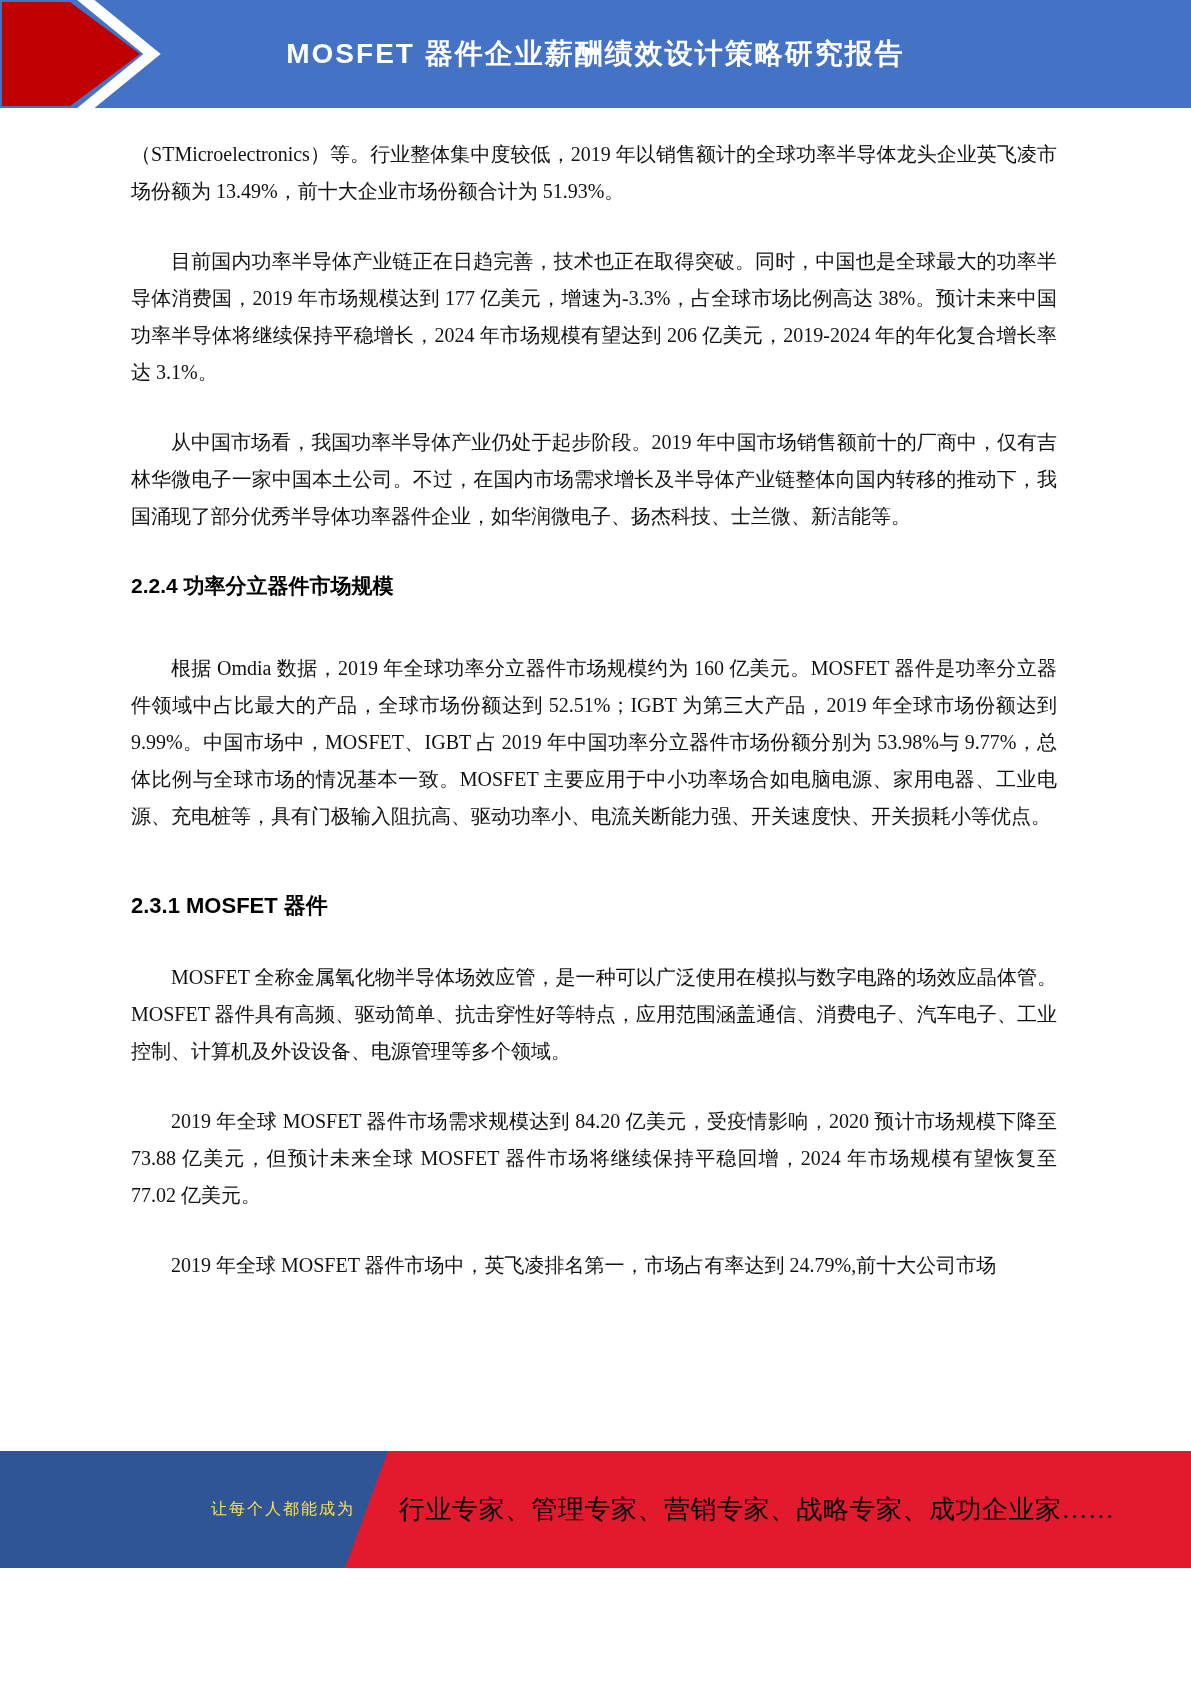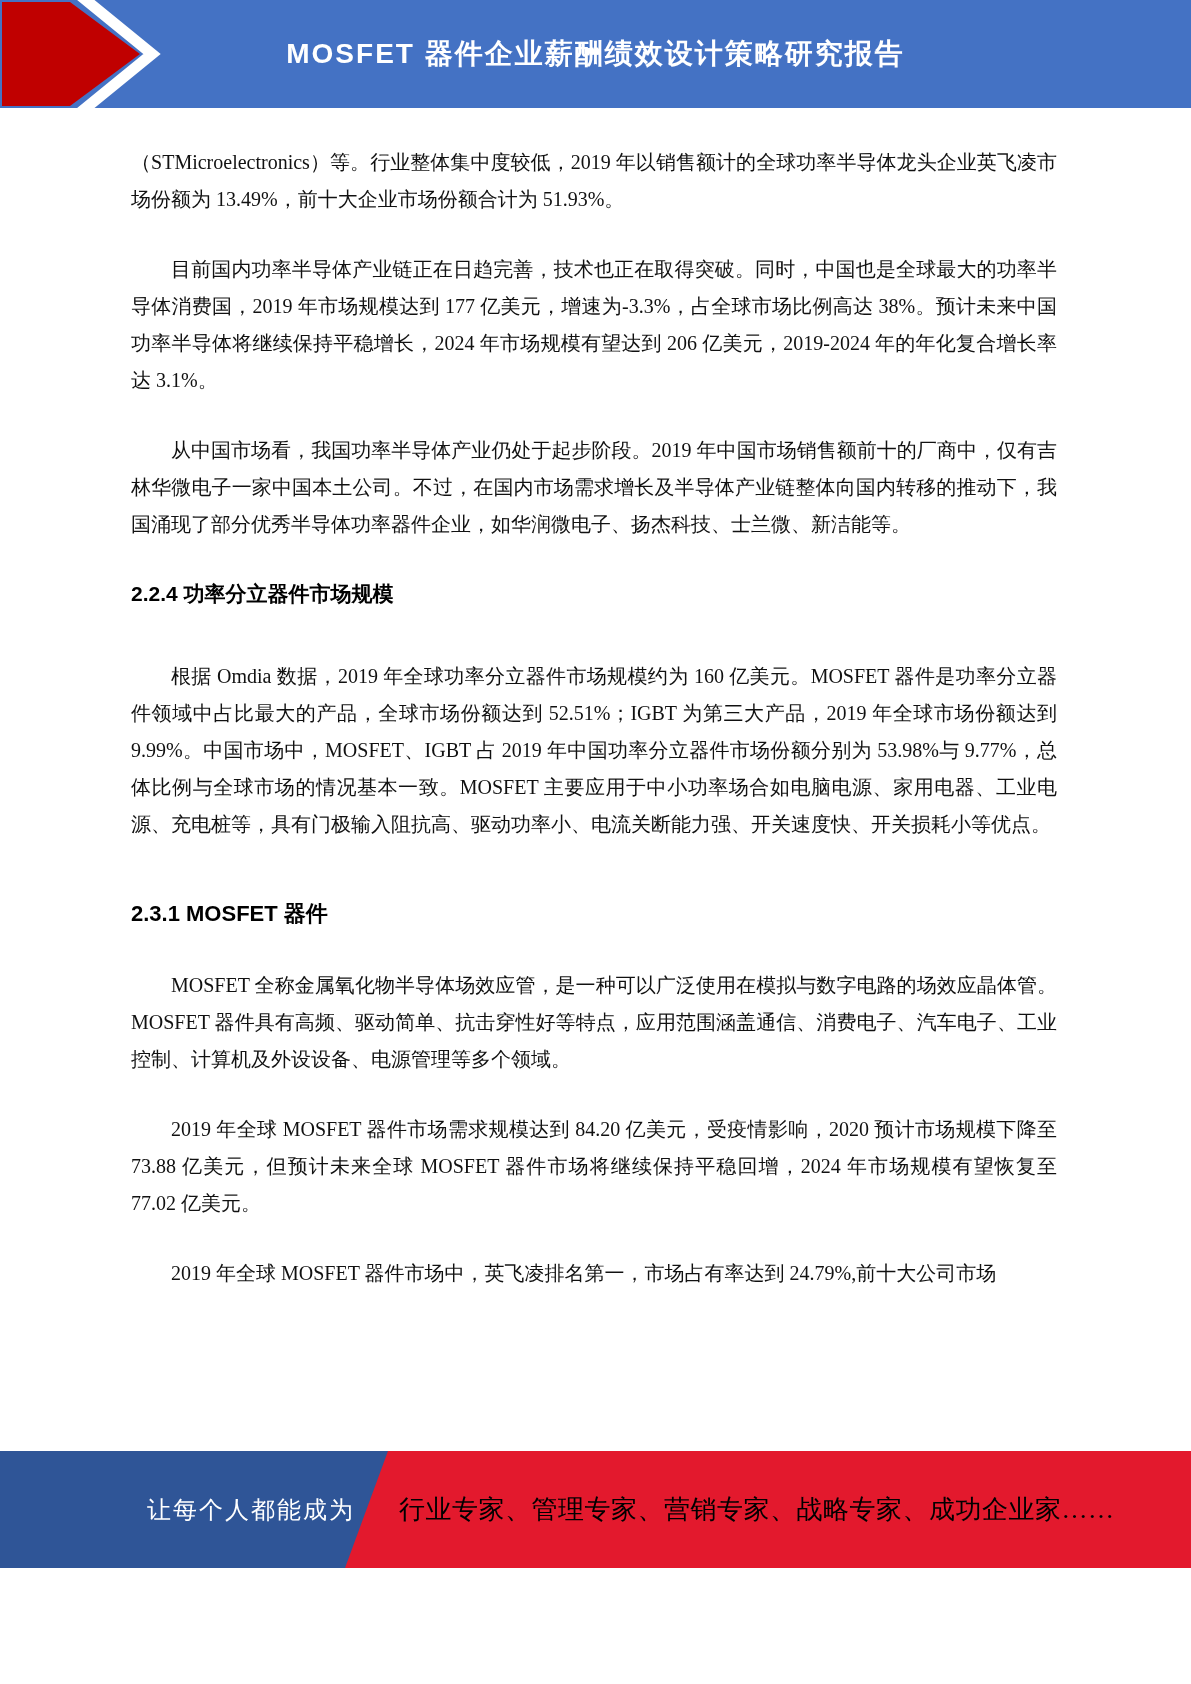--- a/index.html
+++ b/index.html
@@ -37,21 +37,21 @@
     font-family: "Liberation Sans", "DejaVu Sans", sans-serif;
     font-weight: bold;
     font-size: 28px;
     letter-spacing: 2px;
     white-space: nowrap;
   }
 
   
   .content {
     position: absolute;
-    top: 144px;
+    top: 136px;
     left: 131px;
     width: 926px;
   }
   .para {
     font-size: 20px;
     line-height: 37px;
     text-align: justify;
     margin: 0 0 33px 0;
     color: #111111;
   }
@@ -106,22 +106,22 @@
     -webkit-clip-path: polygon(0 0, 388px 0, 345px 100%, 0 100%);
     clip-path: polygon(0 0, 388px 0, 345px 100%, 0 100%);
   }
   .footer-left-text {
     position: absolute;
     left: 0; top: 0; bottom: 0;
     width: 355px;
     display: flex;
     align-items: center;
     justify-content: flex-end;
-    color: #ffffff;
-    font-size: 24px;
+    color: #fde047;
+    font-size: 16px;
     letter-spacing: 2px;
     white-space: nowrap;
   }
   .footer-right-text {
     position: absolute;
     left: 399px; top: 0; bottom: 0;
     display: flex;
     align-items: center;
     color: #000000;
     font-size: 26px;

